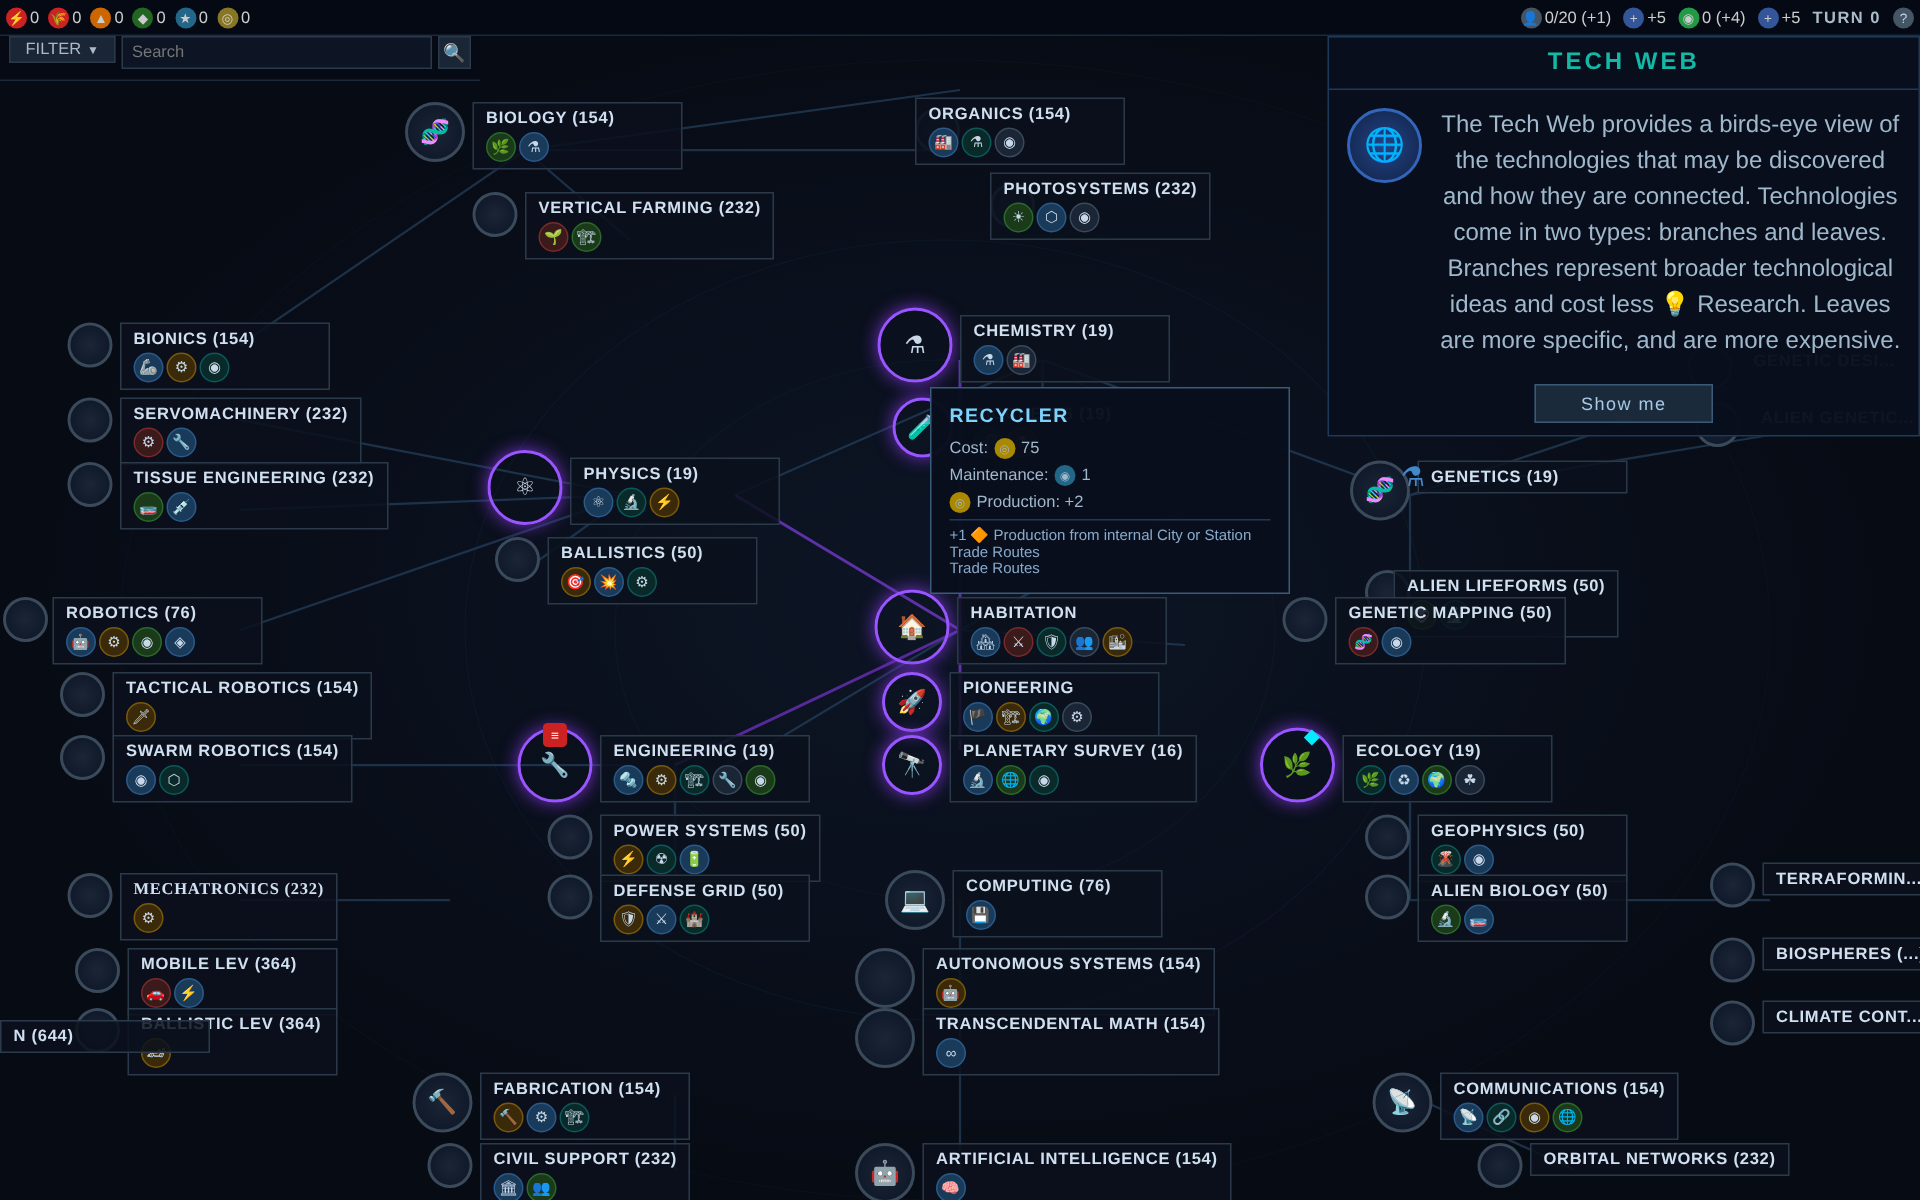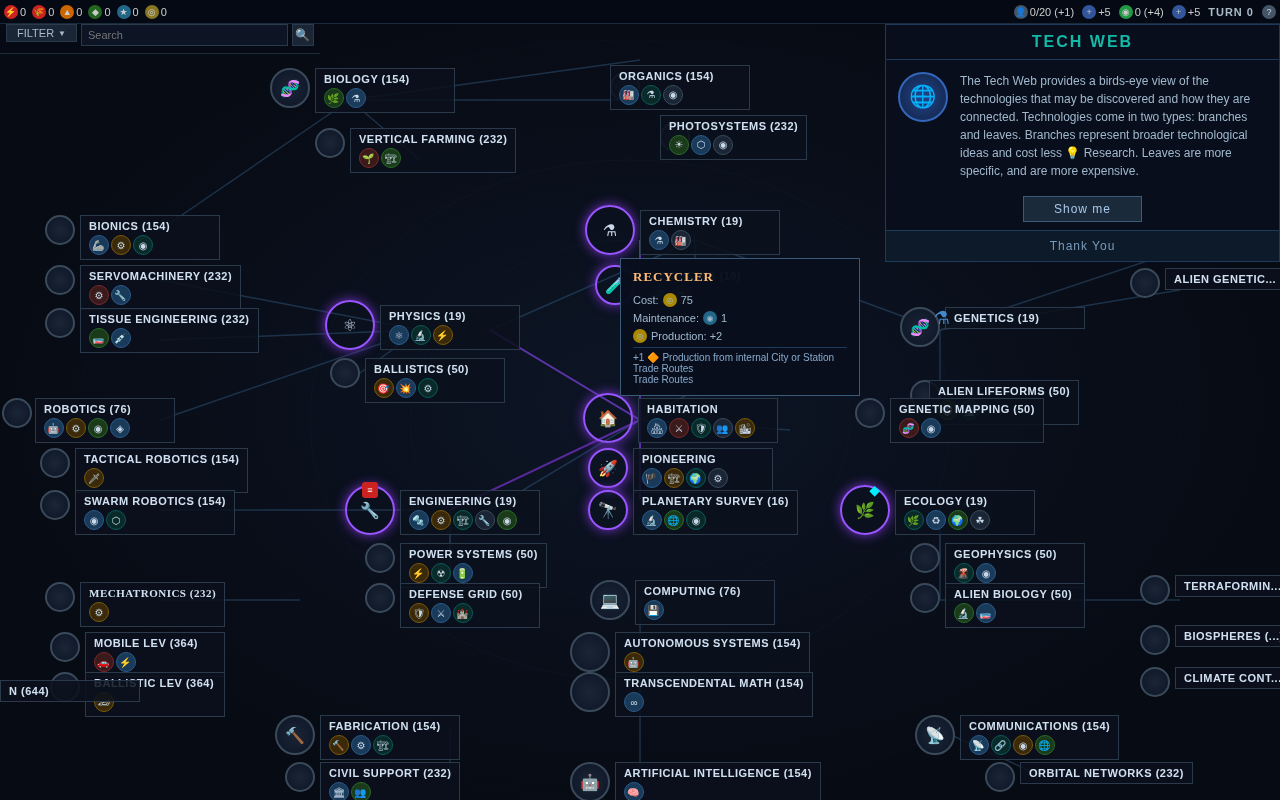--- a/index.html
+++ b/index.html
@@ -226,23 +226,24 @@
       background: radial-gradient(circle, #224488 0%, #112244 100%);
       border: 2px solid #3366bb;
       display: flex;
       align-items: center;
       justify-content: center;
       font-size: 22px;
       flex-shrink: 0;
     }
 
     #panel-desc {
-      font-size: 12px;
+      font-size: 16px;
       line-height: 1.5;
       color: #a0b8cc;
+      text-align: center;
     }
 
     #show-me-btn {
       display: block;
       margin: 4px auto 8px;
       background: #1a2a3a;
       border: 1px solid #3a5a7a;
       color: #a8c8e8;
       padding: 5px 30px;
       font-size: 12px;
@@ -273,24 +274,23 @@
       width: 240px;
       background: rgba(8,14,28,0.97);
       border: 1px solid #3a5a7a;
       z-index: 300;
       padding: 10px 12px;
     }
 
     .tooltip-title {
       font-size: 13px;
       font-weight: bold;
-      color: #fdba74;
+      color: #7dd3fc;
       margin-bottom: 8px;
       letter-spacing: 1px;
-      font-family: Liberation Serif, serif;
     }
 
     .tooltip-row {
       font-size: 11px;
       color: #a0b8cc;
       margin-bottom: 4px;
       display: flex;
       align-items: center;
       gap: 4px;
     }
@@ -978,14 +978,13 @@
   <div class="tooltip-trade">Trade Routes</div>
 </div>
 
 <div id="tech-web-panel">
   <div id="panel-title">TECH WEB</div>
   <div id="panel-body">
     <div class="panel-icon-area">🌐</div>
     <p id="panel-desc">The Tech Web provides a birds-eye view of the technologies that may be discovered and how they are connected.  Technologies come in two types: branches and leaves. Branches represent broader technological ideas and cost less 💡 Research. Leaves are more specific, and are more expensive.</p>
   </div>
   <button id="show-me-btn">Show me</button>
-  <button id="thank-you-btn">Thank You</button>
 </div>
 
 </body></html>

